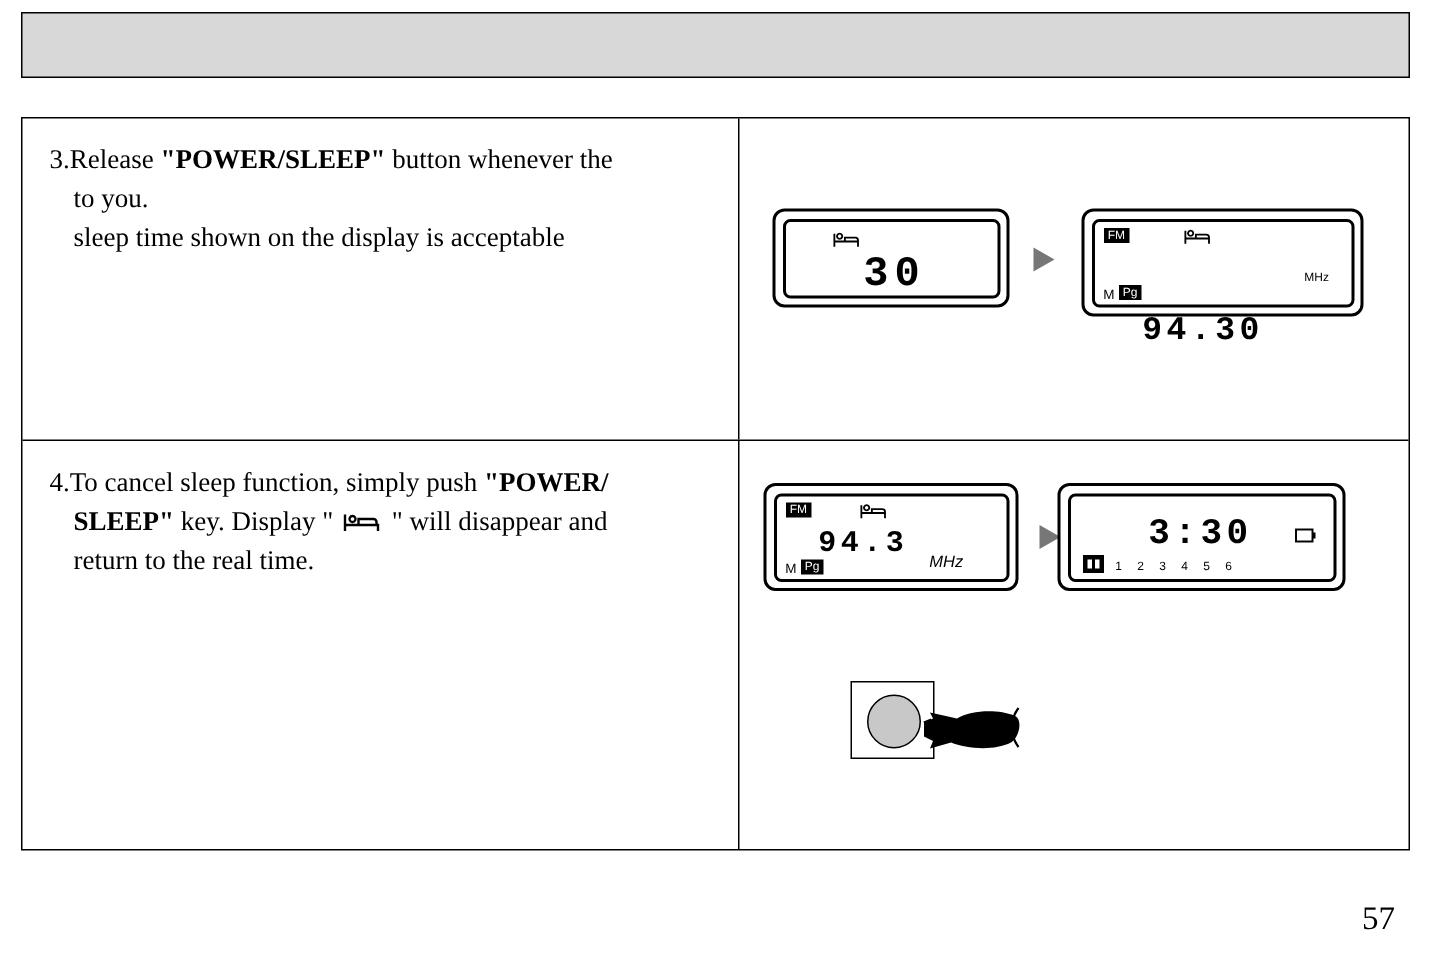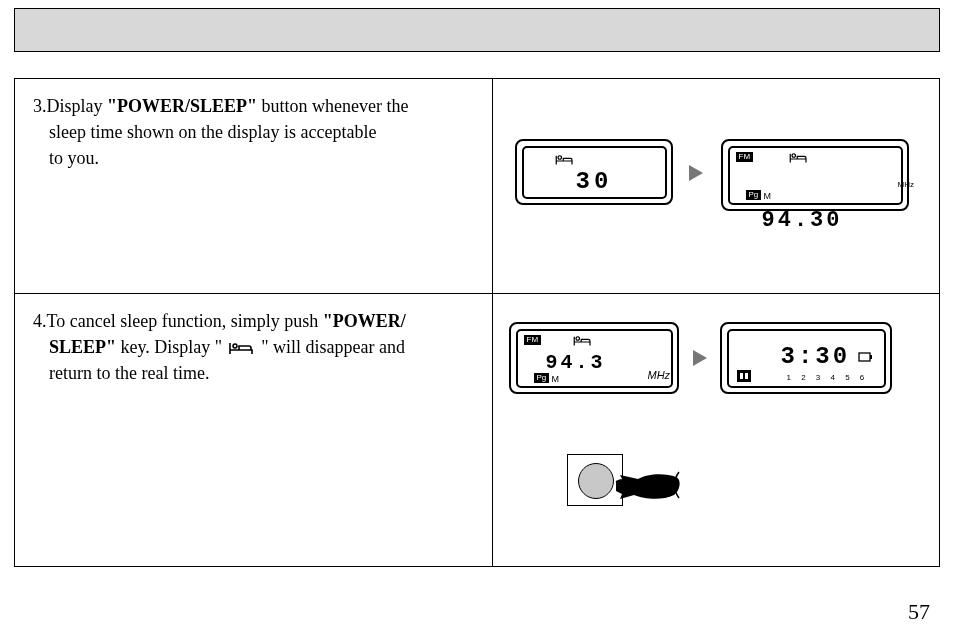--- a/index.html
+++ b/index.html
@@ -81,21 +81,20 @@
     background: #000;
     color: #fff;
     font-size: 8px;
     font-family: Arial, sans-serif;
     padding: 1px 3px;
     line-height: 1;
   }
   .tiny, .mini {
     position: absolute;
     font-family: Arial, sans-serif;
-    margin-left: 28px;
   }
   .mini { font-size: 8px; }
   .tiny { font-size: 9px; }
 
   
   .arrow-tri {
     position: absolute;
     width: 0; height: 0;
     border-top: 8px solid transparent;
     border-bottom: 8px solid transparent;
@@ -136,32 +135,32 @@
 </style>
 </head>
 <body>
 
 <div class="header-bar"></div>
 
 <div class="main-table">
 
   <div class="row row1">
     <div class="left-cell">
-      <span>3.</span><span>Display </span><span class="bold">"POWER/SLEEP"</span><span> button whenever the</span>
+      <span>3.</span><span>Release </span><span class="bold">"POWER/SLEEP"</span><span> button whenever the</span>
+      <div class="indent">to you.</div>
       <div class="indent">sleep time shown on the display is acceptable</div>
-      <div class="indent">to you.</div>
     </div>
     <div class="right-cell">
 
       <div class="lcd" style="top:60px; left:22px; width:158px; height:66px;">
         <div class="lcd-inner">
           <svg class="bed-icon" style="top:6px; left:30px;" viewBox="0 0 24 16">
             <path d="M2 2 v10 M2 8 h18 v4 M6 6 a2 2 0 1 1 0.01 0 M10 8 v-3 h8 a2 2 0 0 1 2 2 v1" fill="none" stroke="#000" stroke-width="1.4"></path>
           </svg>
-          <div class="seg" style="top:20px; left:52px; font-size:24px;">30</div>
+          <div class="seg" style="top:20px; left:52px; font-size:28px;">30</div>
         </div>
       </div>
 
       <div class="arrow-tri" style="top:86px; left:196px;"></div>
 
       <div class="lcd" style="top:60px; left:228px; width:188px; height:72px;">
         <div class="lcd-inner">
           <div class="badge" style="top:4px; left:6px;">FM</div>
           <svg class="bed-icon" style="top:4px; left:58px;" viewBox="0 0 24 16">
             <path d="M2 2 v10 M2 8 h18 v4 M6 6 a2 2 0 1 1 0.01 0 M10 8 v-3 h8 a2 2 0 0 1 2 2 v1" fill="none" stroke="#000" stroke-width="1.4"></path>
@@ -196,21 +195,21 @@
           </svg>
           <div class="seg" style="top:20px; left:28px; font-size:20px; letter-spacing:3px;">94.3</div>
           <div class="tiny" style="top:38px; left:102px; font-style:italic; font-size:11px;">MHz</div>
           <div class="tiny" style="bottom:2px; left:6px;">M</div>
           <div class="badge" style="bottom:3px; left:16px;">Pg</div>
         </div>
       </div>
 
       <div class="arrow-tri" style="top:56px; left:200px;"></div>
 
-      <div class="lcd" style="top:28px; left:227px; width:172px; height:72px;">
+      <div class="lcd" style="top:28px; left:212px; width:192px; height:72px;">
         <div class="lcd-inner">
           <div class="seg" style="top:12px; left:52px; font-size:24px; letter-spacing:3px;">3:30</div>
           <svg style="position:absolute; top:20px; right:10px; width:16px; height:12px;" viewBox="0 0 16 12">
             <rect x="1" y="2" width="11" height="8" fill="none" stroke="#000" stroke-width="1.3"></rect>
             <rect x="12" y="4" width="2" height="4" fill="#000"></rect>
           </svg>
           <svg style="position:absolute; bottom:4px; left:8px; width:14px; height:12px;" viewBox="0 0 14 12">
             <rect x="0" y="0" width="14" height="12" fill="#000"></rect>
             <rect x="3" y="3" width="3" height="6" fill="#fff"></rect>
             <rect x="8" y="3" width="3" height="6" fill="#fff"></rect>

